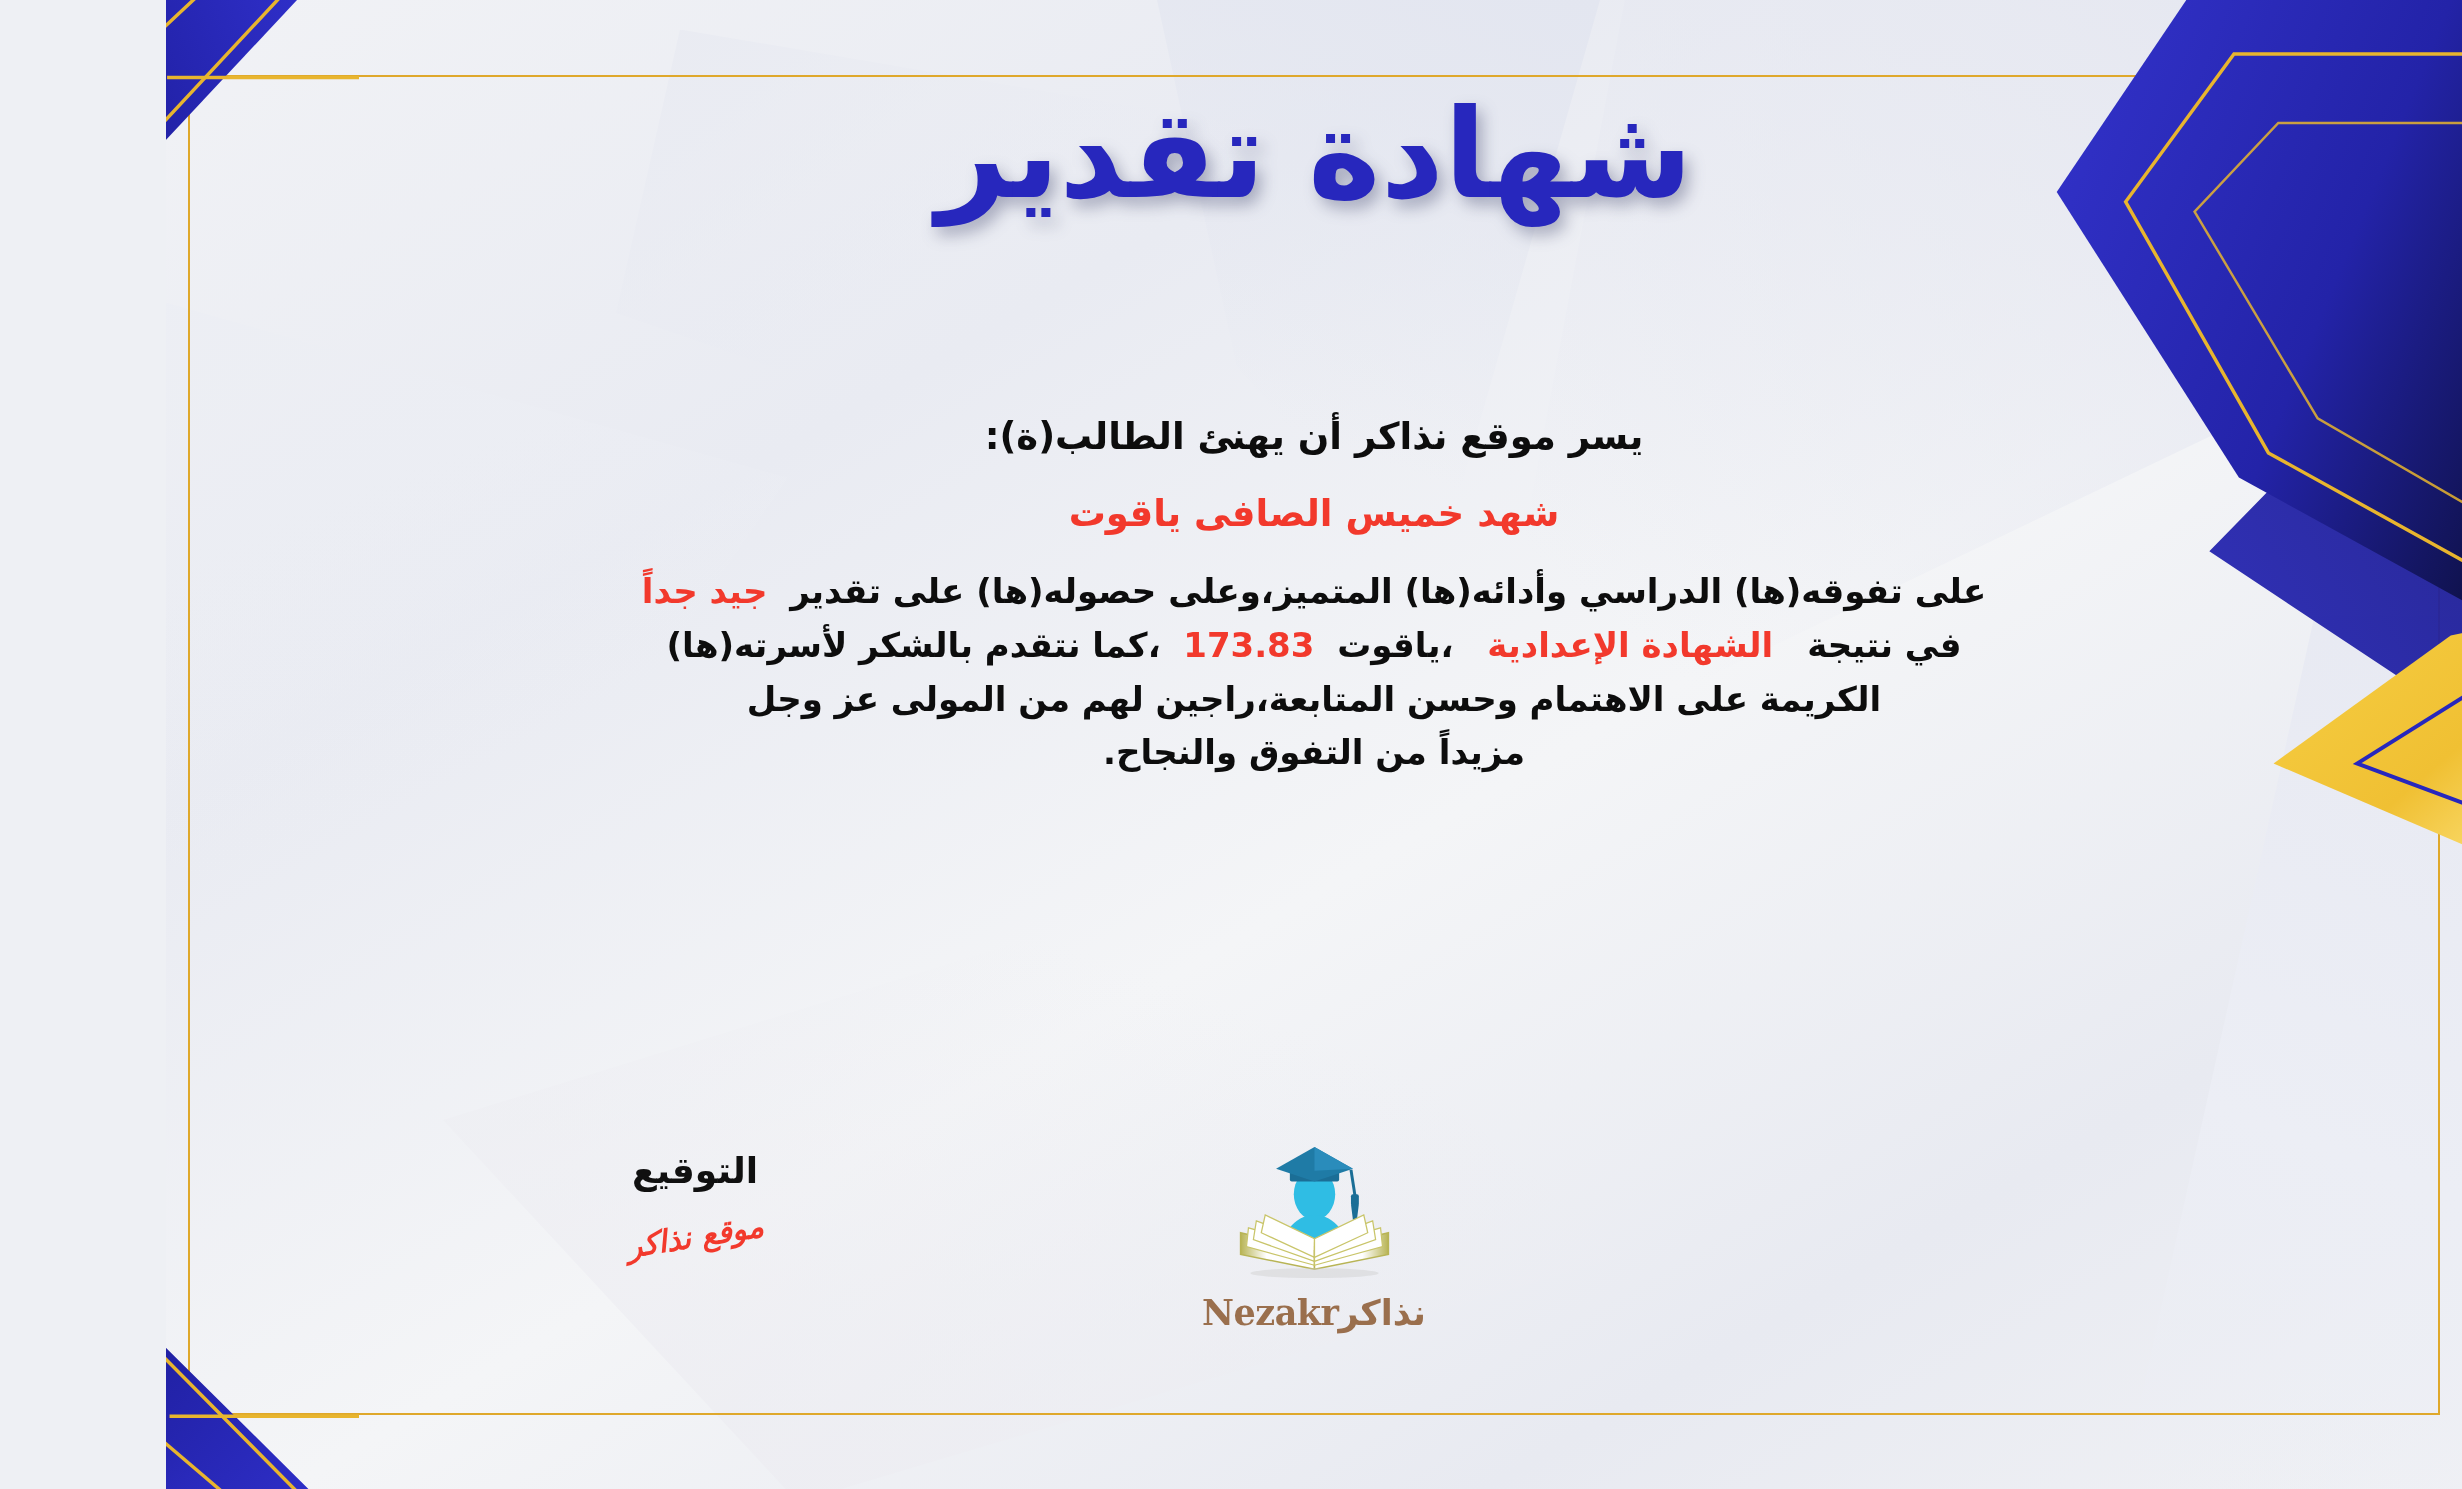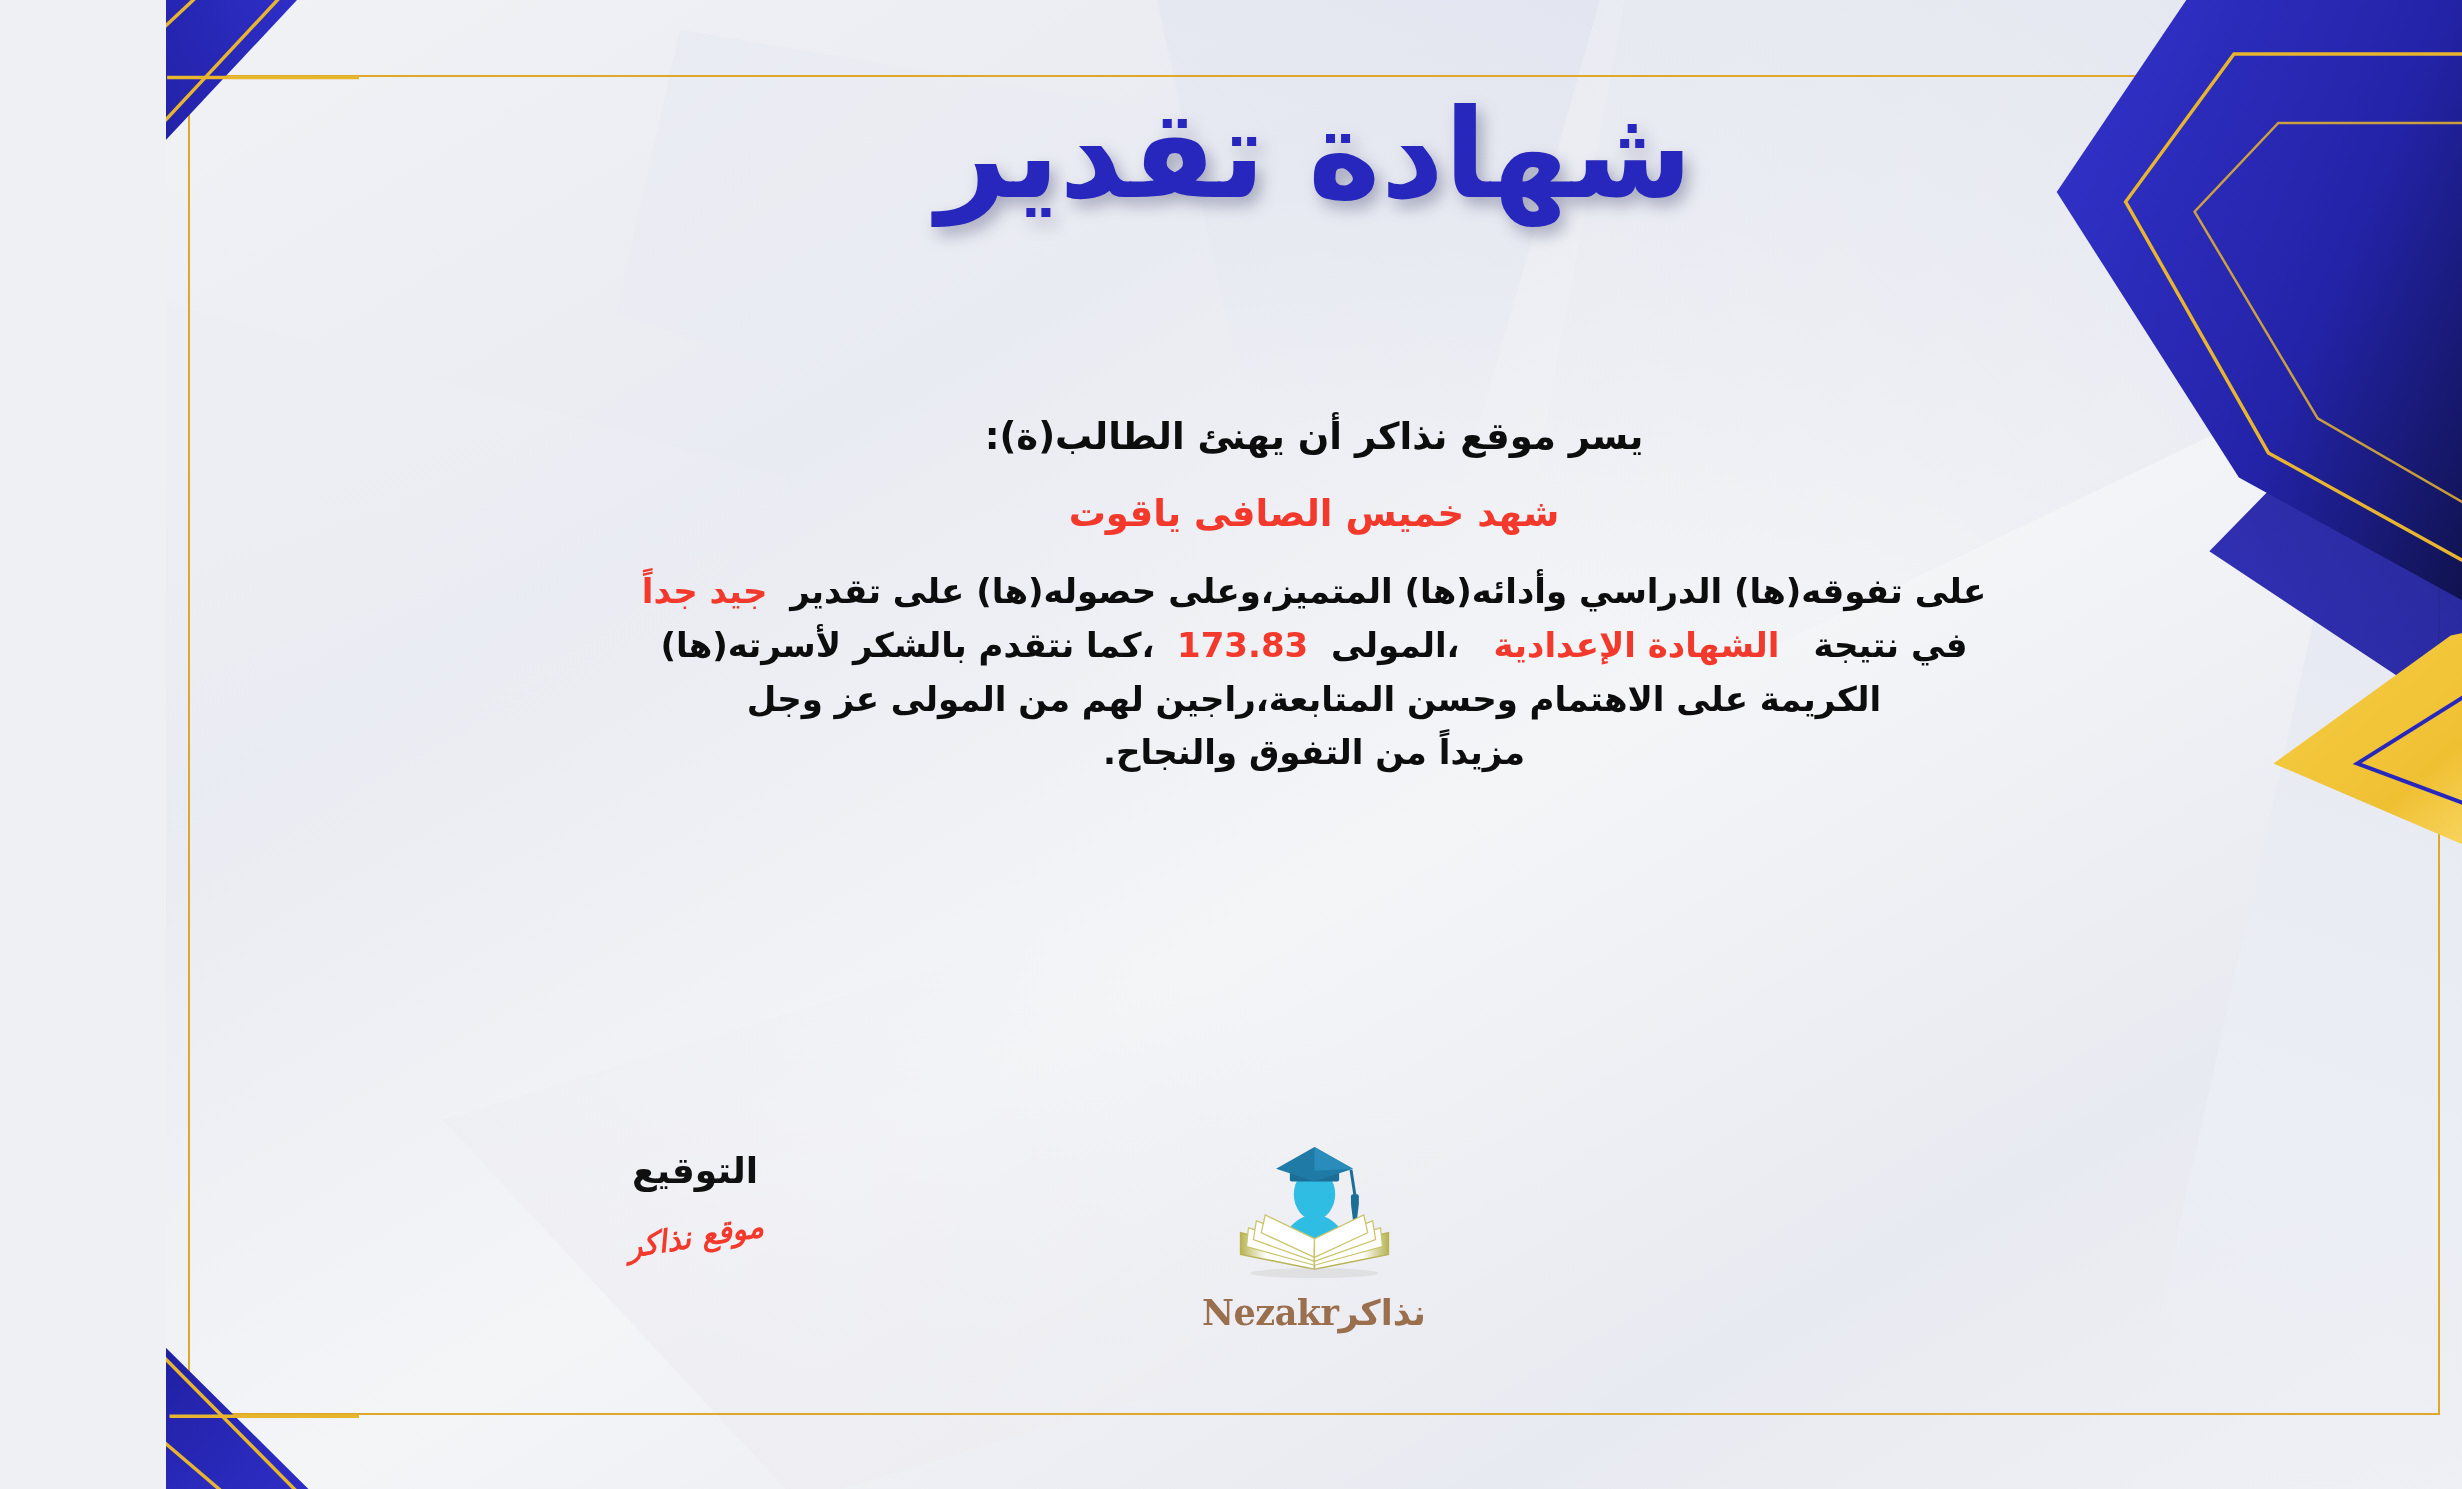--- a/index.html
+++ b/index.html
@@ -237,21 +237,21 @@
 
     <div class="line lead">يسر موقع نذاكر أن يهنئ الطالب(ة):</div>
 
     <div class="student-name">شهد خميس الصافى ياقوت</div>
 
     <div class="para">
       <div>
         <span>على تفوقه(ها) الدراسي وأدائه(ها) المتميز،وعلى حصوله(ها) على تقدير</span><span class="sp-mid"></span><span class="hl">جيد جداً</span>
       </div>
       <div>
-        <span>في نتيجة</span><span class="sp-wide"></span><span class="hl">الشهادة الإعدادية</span><span class="sp-wide"></span><span>،المولى</span><span class="sp-mid"></span><span class="hl">173.83</span><span class="sp-mid"></span><span>،كما نتقدم بالشكر لأسرته(ها)</span>
+        <span>في نتيجة</span><span class="sp-wide"></span><span class="hl">الشهادة الإعدادية</span><span class="sp-wide"></span><span>،ياقوت</span><span class="sp-mid"></span><span class="hl">173.83</span><span class="sp-mid"></span><span>،كما نتقدم بالشكر لأسرته(ها)</span>
       </div>
       <div>الكريمة على الاهتمام وحسن المتابعة،راجين لهم من المولى عز وجل</div>
       <div>مزيداً من التفوق والنجاح.</div>
     </div>
   </div>
 
   <div class="footer">
 
     <div class="sig-block">
       <div class="sig-label">التوقيع</div>

